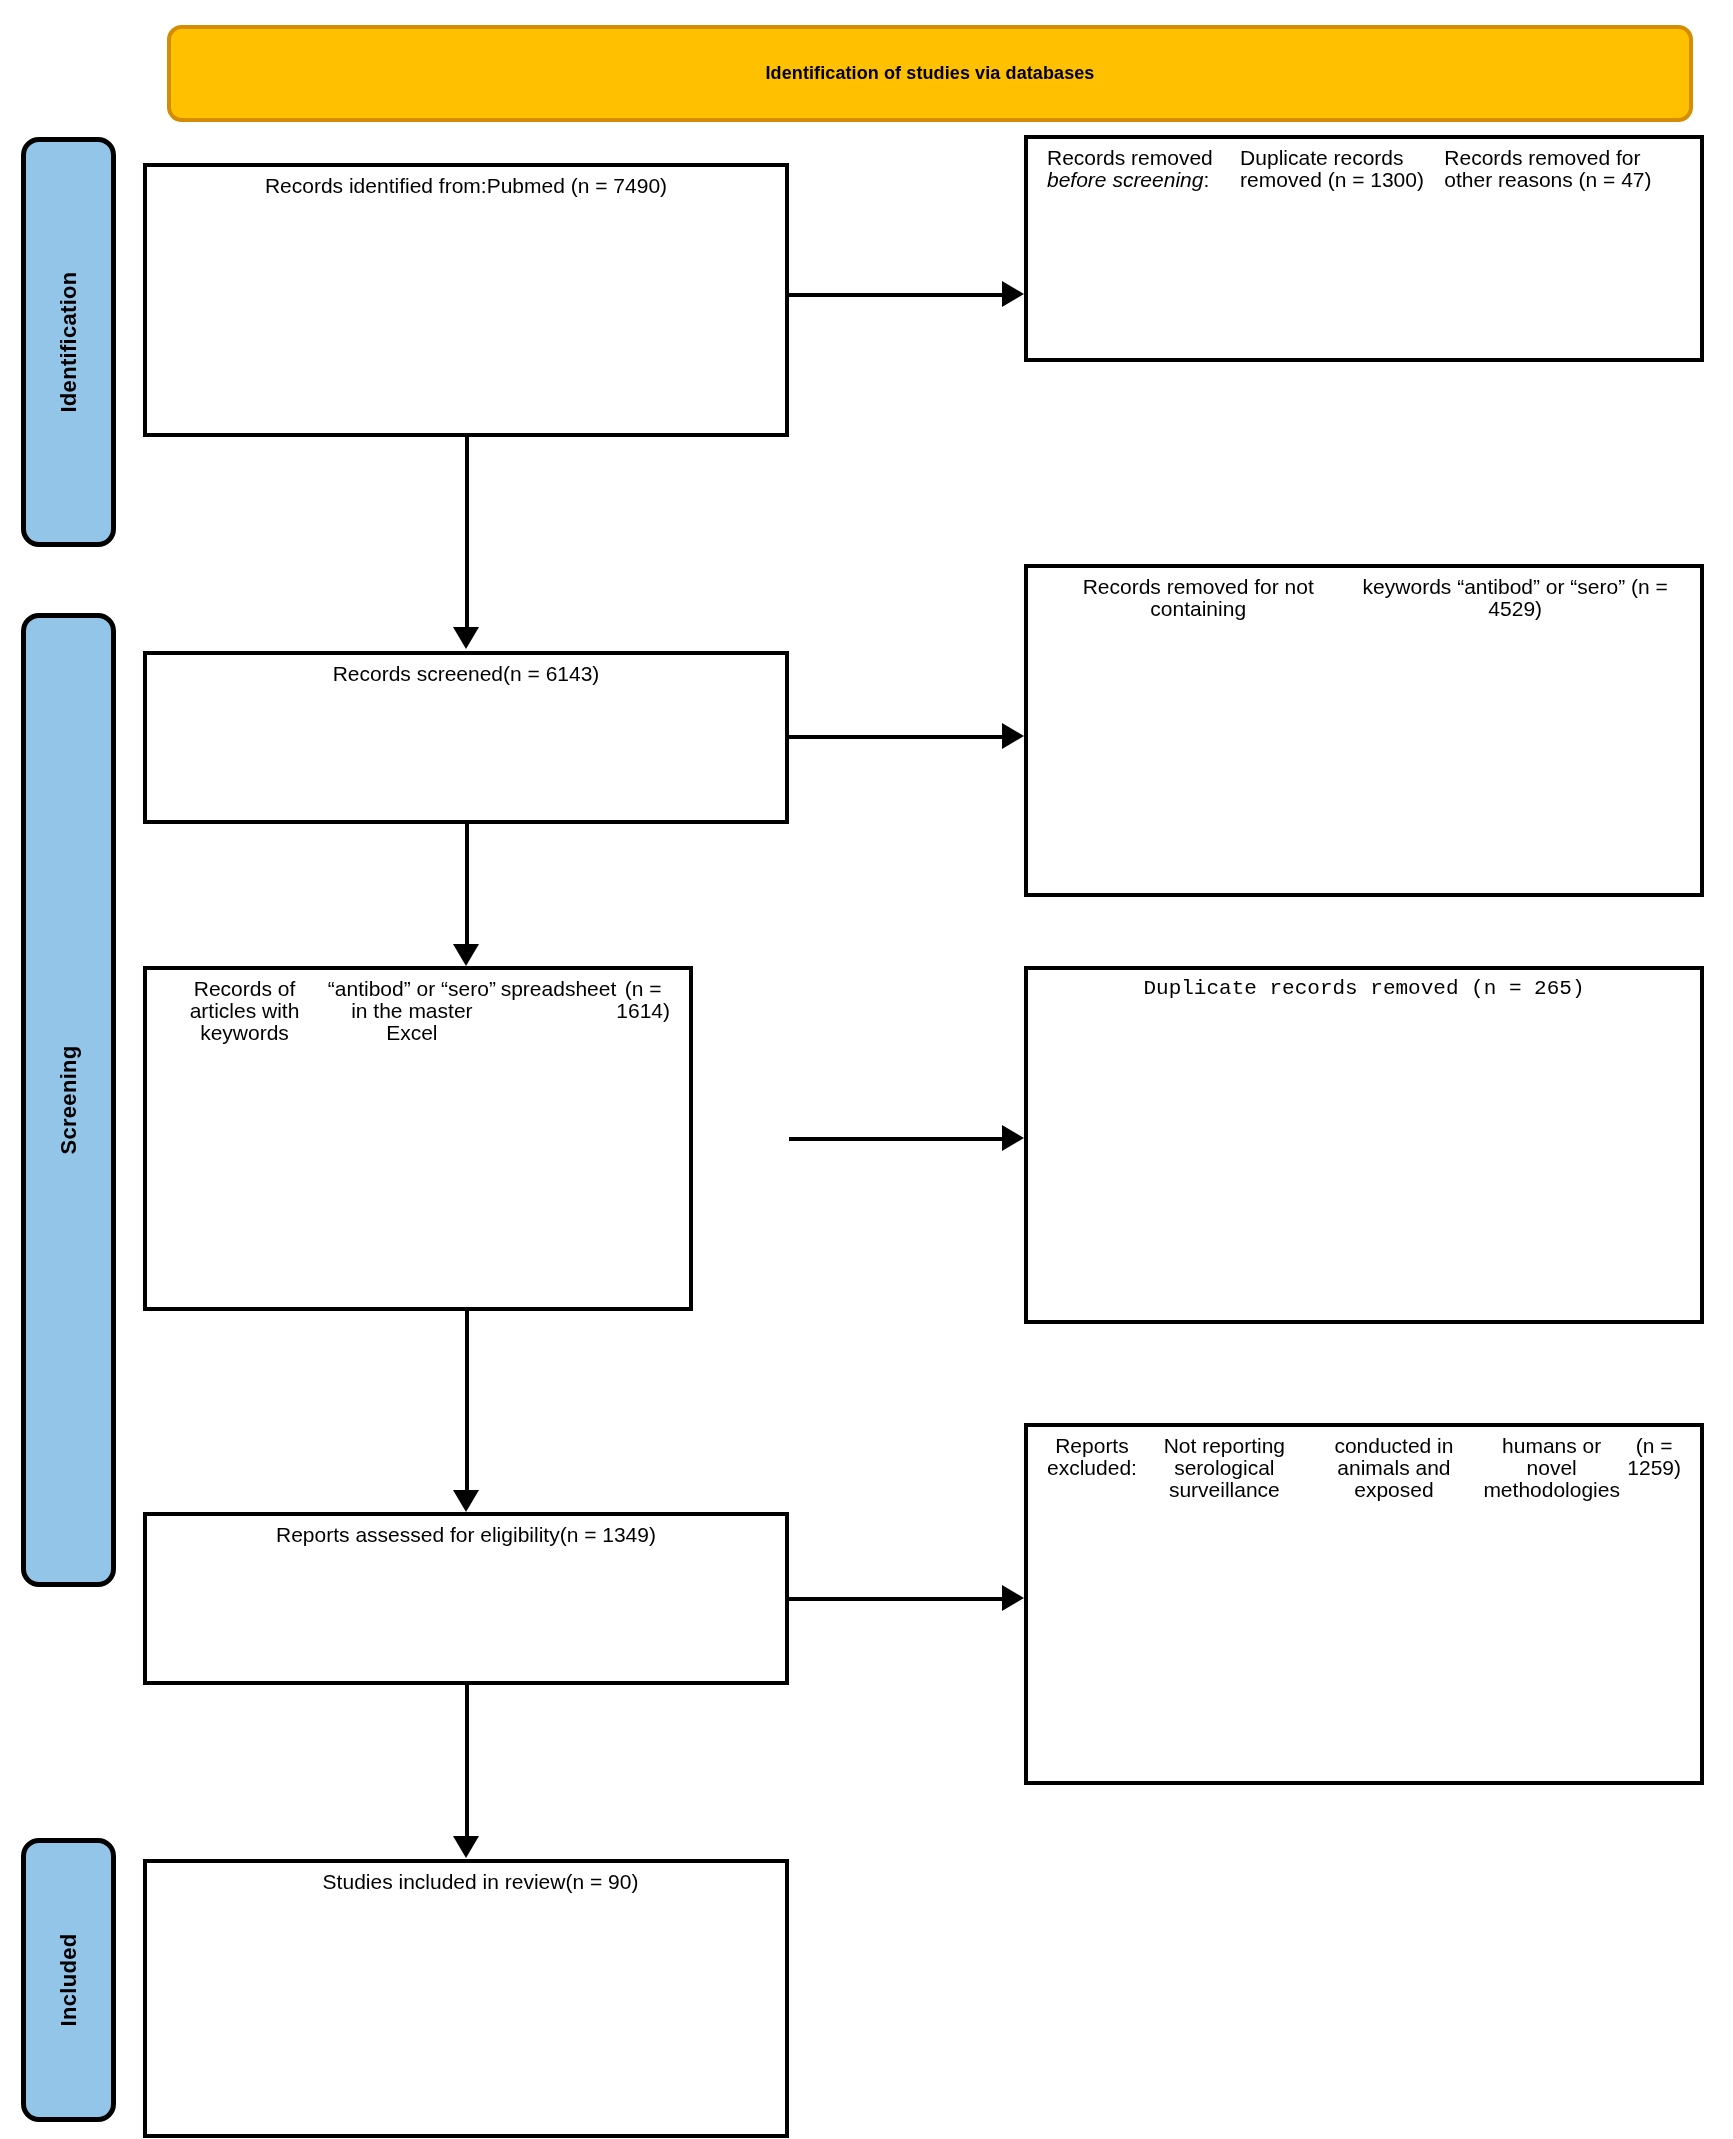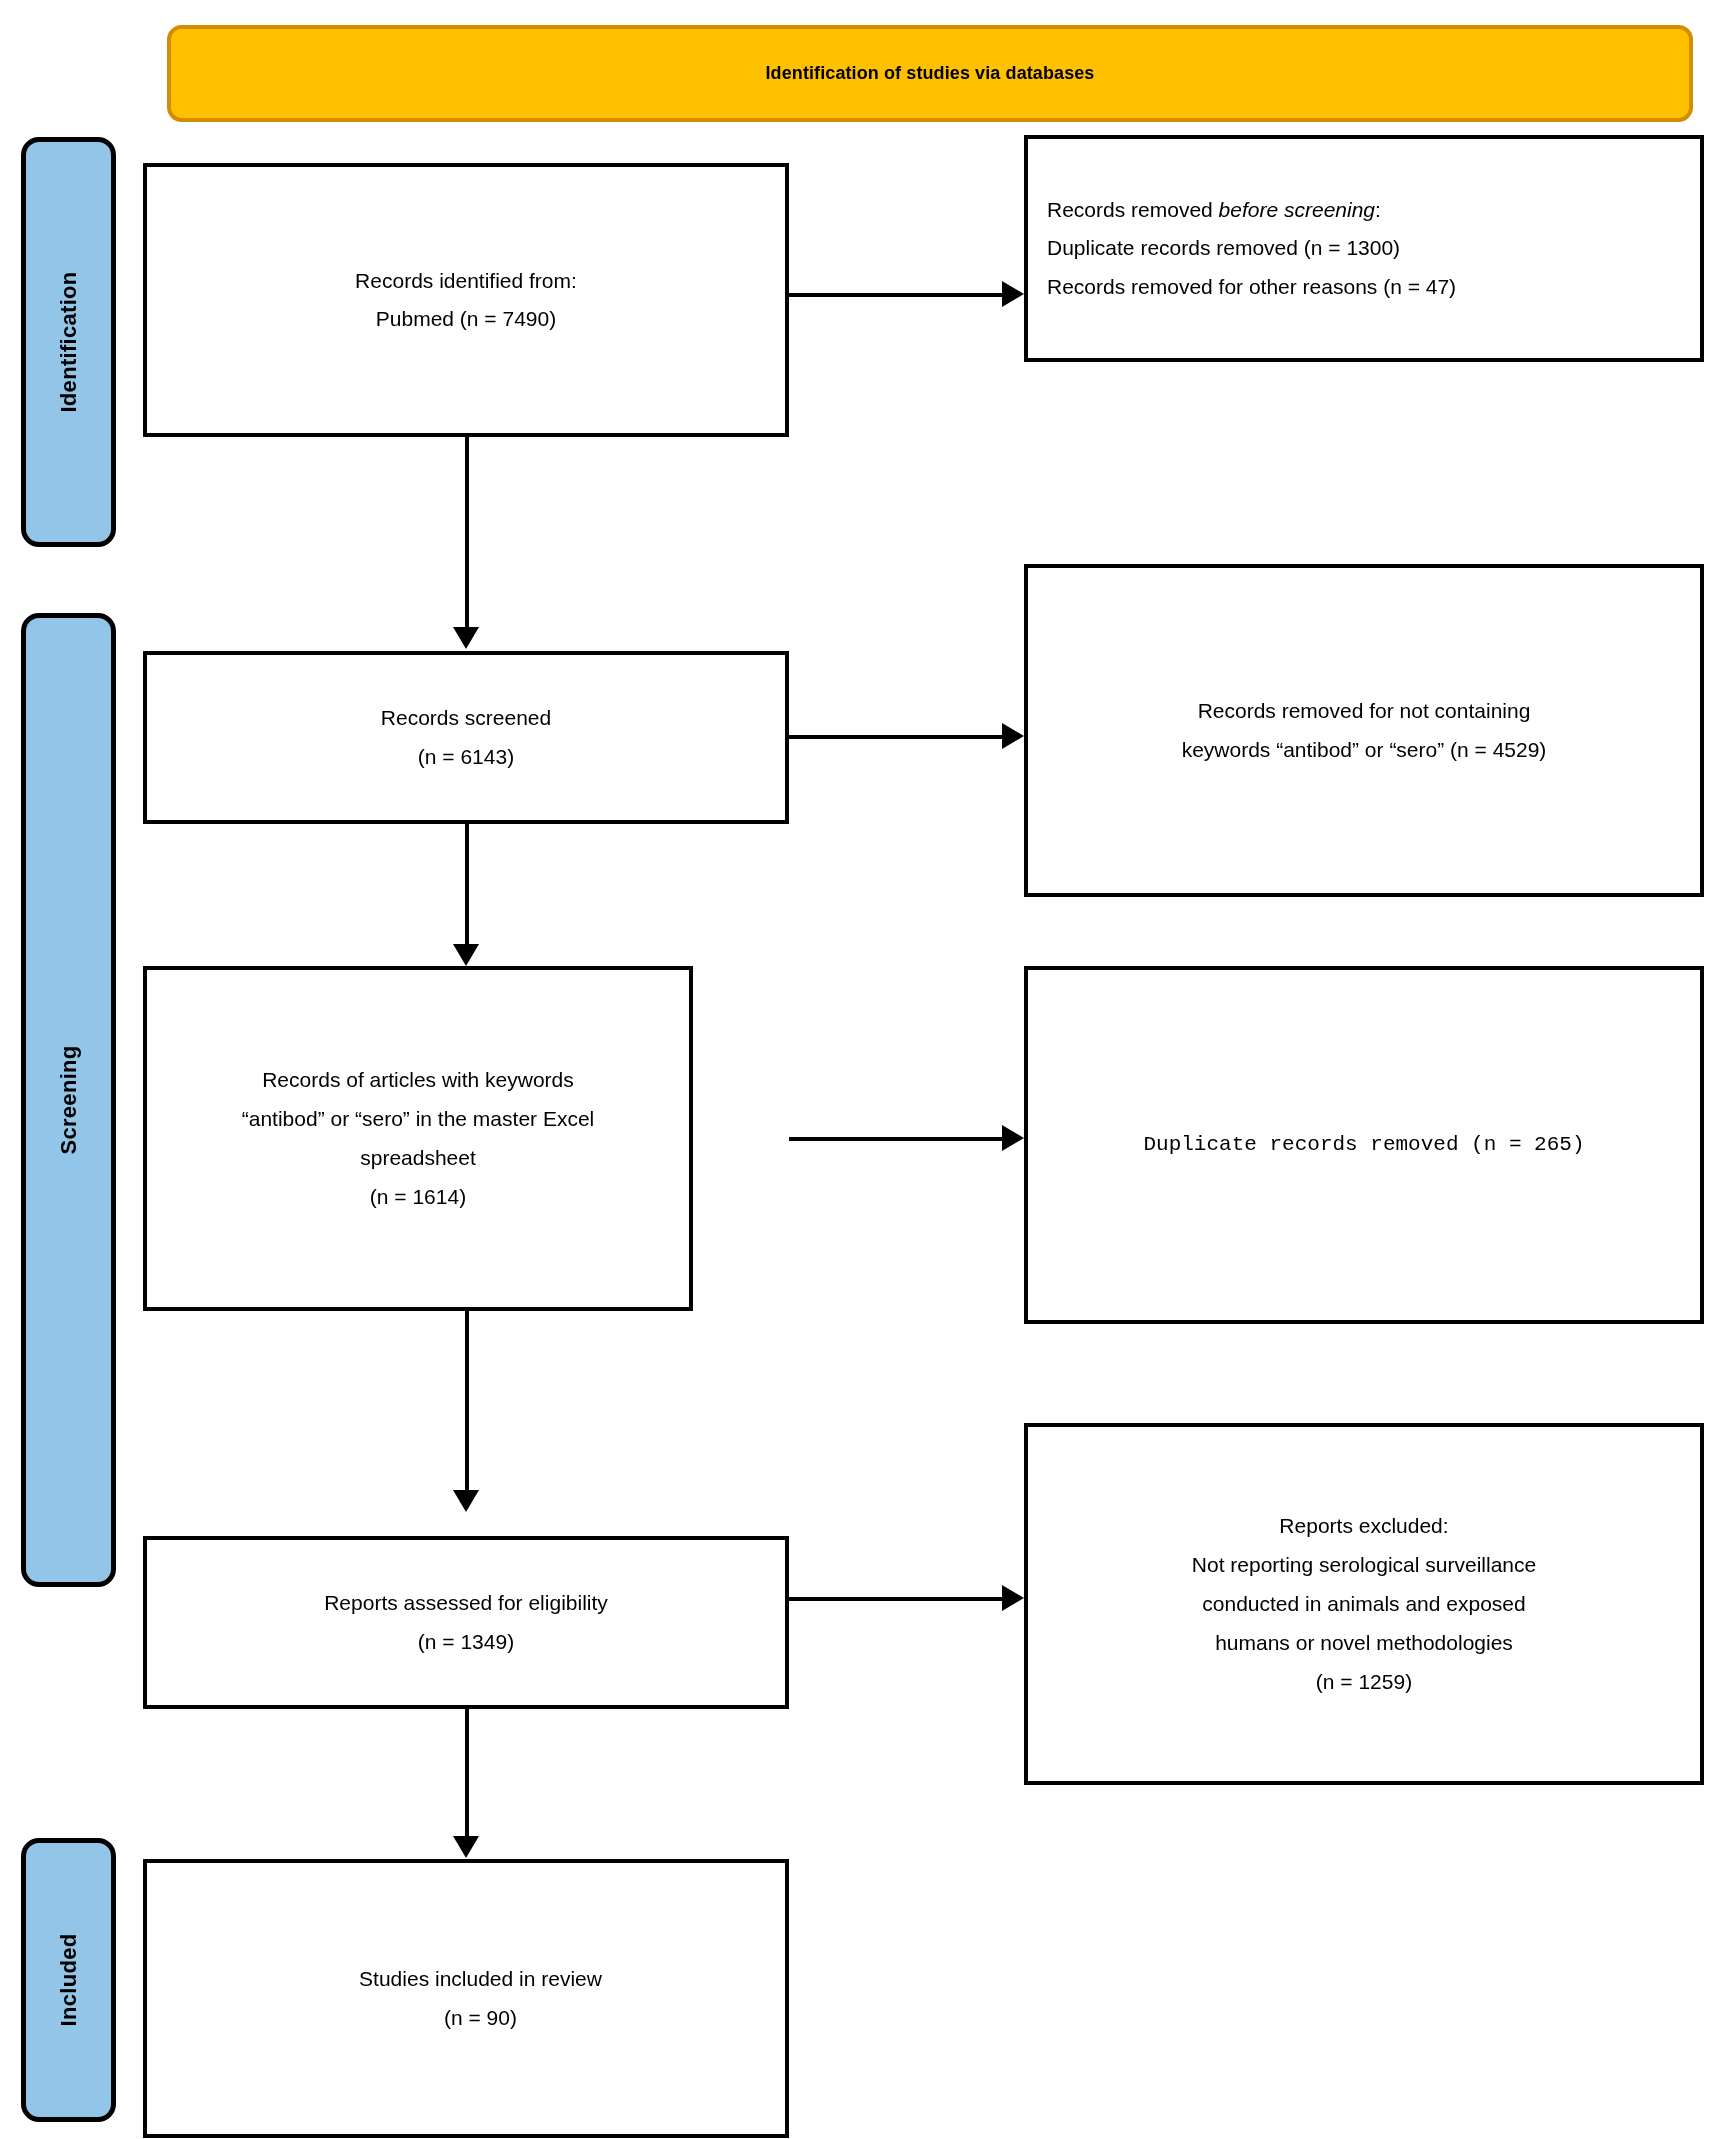--- a/index.html
+++ b/index.html
@@ -64,39 +64,39 @@
   #stage-screening     { top: 613px; height: 974px; }
   #stage-included      { top: 1838px; height: 284px; }
 
   
   .box {
     position: absolute;
     background: #ffffff;
     border: 4.7px solid #000000;
     box-sizing: border-box;
     display: flex;
-    flex-direction: column;
+    flex-direction: row;
     justify-content: center;
     padding: 0 19px;
   }
   .box .line {
     font-size: 21px;
     color: #000000;
     line-height: 1.05;
     margin: 8.4px 0;
     text-align: center;
   }
   .box.left-align .line { text-align: left; }
   .box .line em { font-style: italic; }
 
   
   #box-identified   { left: 143px; top: 163px;  width: 646px; height: 274px; }
   #box-screened     { left: 143px; top: 651px; width: 646px; height: 173px; }
   #box-keywords     { left: 143px; top: 966px; width: 550px; height: 345px; }
-  #box-eligibility  { left: 143px; top: 1512px; width: 646px; height: 173px; margin-top: 24px; }
+  #box-eligibility  { left: 143px; top: 1512px; width: 646px; height: 173px; }
   #box-included     { left: 143px; top: 1859px; width: 646px; height: 279px; padding-left: 48px; }
 
   
   #box-removed-before { left: 1024px; top: 135px;  width: 680px; height: 227px; }
   #box-removed-kw     { left: 1024px; top: 564px; width: 680px; height: 333px; }
   #box-dup-265        { left: 1024px; top: 966px; width: 680px; height: 358px; font-family: Liberation Mono, monospace; }
   #box-excluded       { left: 1024px; top: 1423px; width: 680px; height: 362px; }
 
   
   .conn {

